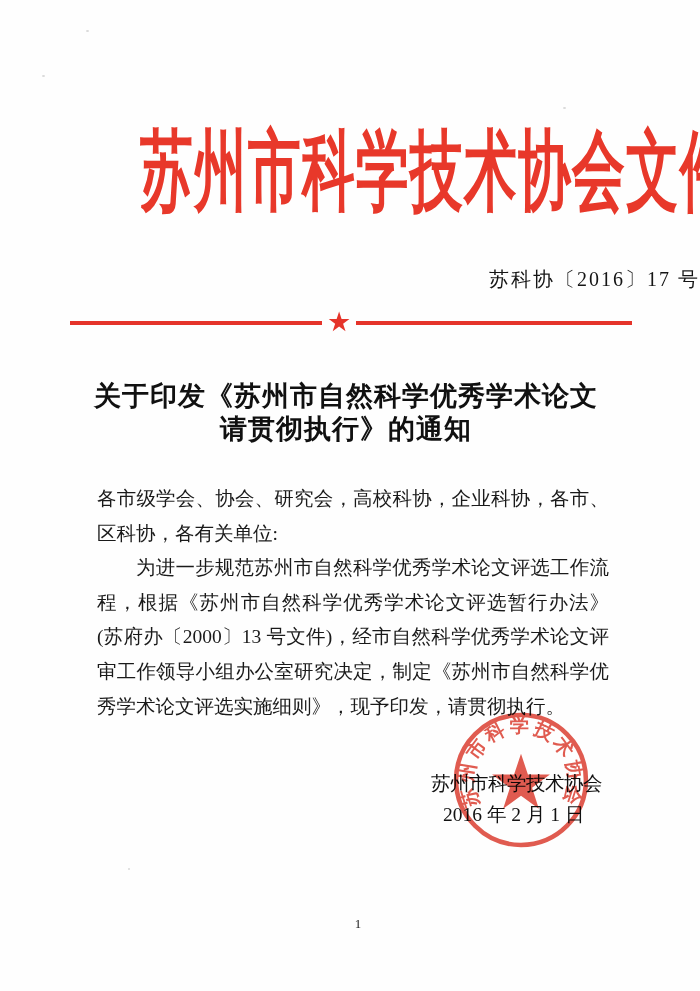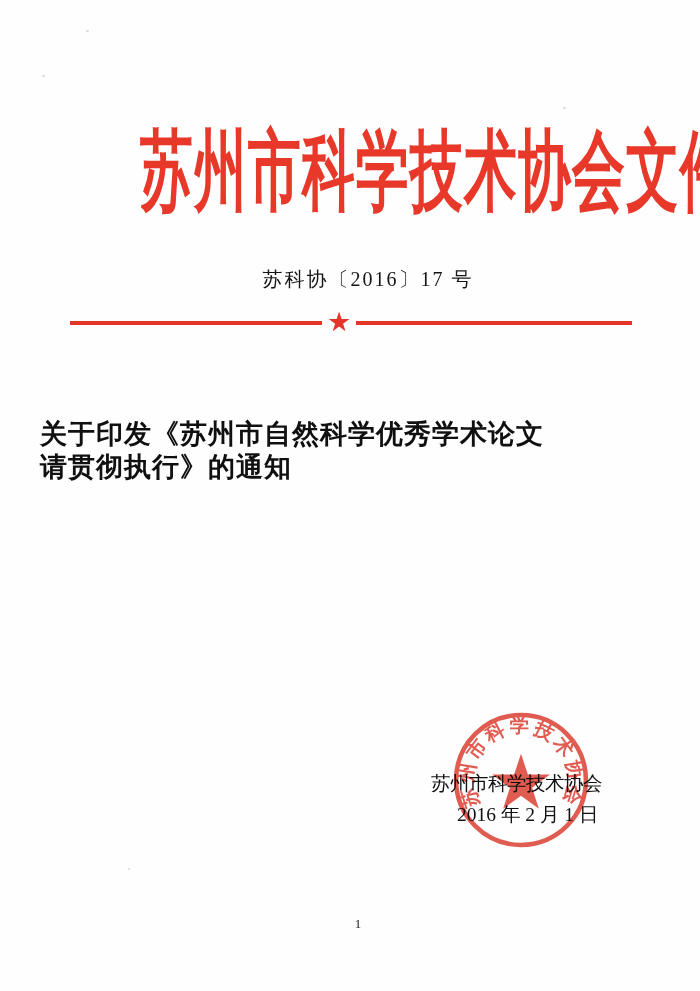--- a/index.html
+++ b/index.html
@@ -23,21 +23,21 @@
     font-weight: bold;
     color: #e8382a;
     white-space: nowrap;
     transform: scaleX(0.60);
     transform-origin: 50% 50%;
     letter-spacing: 2px;
   }
   .doc-number {
     position: absolute;
     top: 266px; left: 0; right: 0;
-    text-align: center;
+    text-align: right;
     padding-left: 36px;
     font-size: 20px;
     letter-spacing: 2px;
     color: #151515;
   }
   
   .divider {
     position: absolute;
     top: 312px; left: 70px; width: 562px; height: 22px;
     display: flex; align-items: center;
@@ -50,26 +50,26 @@
     font-size: 27px;
     line-height: 22px;
     margin: 0 5px;
     font-family: "DejaVu Sans", sans-serif;
     transform: translateY(-1px);
   }
   
   .doc-title {
     position: absolute;
     top: 380px; left: 40px; right: 48px;
+    text-align: center;
     font-size: 27px;
     line-height: 33px;
     font-weight: bold;
     color: #101010;
     letter-spacing: 1px;
-    margin-top: 38px;
   }
   
   .content {
     position: absolute;
     top: 482px; left: 97px; width: 512px;
     font-size: 19.5px;
     line-height: 34.6px;
     text-align: justify;
     color: #1a1a1a;
   }
@@ -78,21 +78,21 @@
   
   .sig-org {
     position: absolute;
     top: 770px; left: 431px;
     font-size: 19.5px;
     letter-spacing: -0.5px;
     color: #111;
   }
   .sig-date {
     position: absolute;
-    top: 801px; left: 457px;
+    top: 801px; left: 443px;
     font-size: 19.5px;
     color: #111;
   }
   
   .seal {
     position: absolute;
     top: 709px; left: 450px;
     width: 142px; height: 142px;
     mix-blend-mode: multiply;
     opacity: 0.88;
@@ -131,20 +131,24 @@
     <div class="bar left"></div>
     <div class="star">★</div>
     <div class="bar right"></div>
   </div>
 
   <div class="doc-title">
     <div>关于印发《苏州市自然科学优秀学术论文</div>
     <div>请贯彻执行》的通知</div>
   </div>
 
+  <div class="content">
+    <p>各市级学会、协会、研究会，高校科协，企业科协，各市、区科协，各有关单位:</p>
+    <p class="indent">为进一步规范苏州市自然科学优秀学术论文评选工作流程，根据《苏州市自然科学优秀学术论文评选暂行办法》(苏府办〔2000〕13 号文件)，经市自然科学优秀学术论文评审工作领导小组办公室研究决定，制定《苏州市自然科学优秀学术论文评选实施细则》，现予印发，请贯彻执行。</p>
+  </div>
 
   <div class="sig-org">苏州市科学技术协会</div>
   <div class="sig-date">2016 年 2 月 1 日</div>
 
   <svg class="seal" viewBox="0 0 140 140">
     <circle cx="70" cy="70" r="64" fill="none" stroke="#dd4437" stroke-width="4.5"></circle>
     <polygon fill="#dd4437" points="70,44 76.8,64.7 98.5,64.7 80.9,77.6 87.6,98.3 70,85.5 52.4,98.3 59.1,77.6 41.5,64.7 63.2,64.7"></polygon>
     <path id="sealArc" d="M 29.3 93.5 A 47 47 0 1 1 110.7 93.5" fill="none"></path>
     <text font-size="19" fill="#dd4437" letter-spacing="3" font-family="Liberation Serif, DejaVu Serif, serif" font-weight="bold">
       <textPath href="#sealArc" startOffset="50%" text-anchor="middle">苏州市科学技术协会</textPath>

